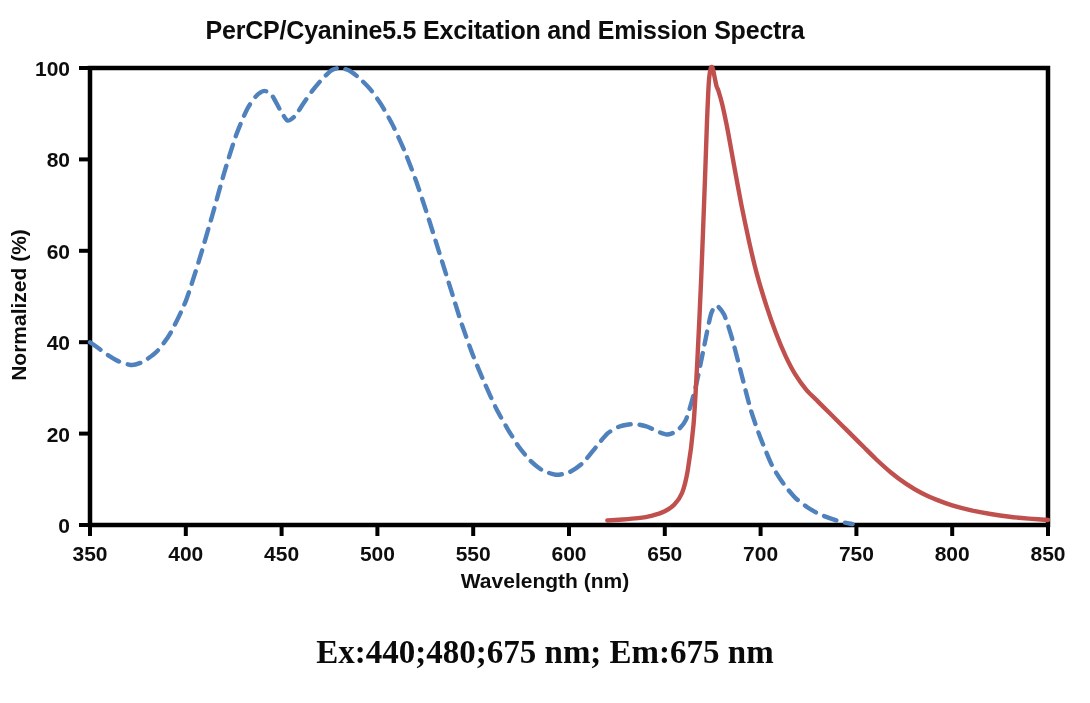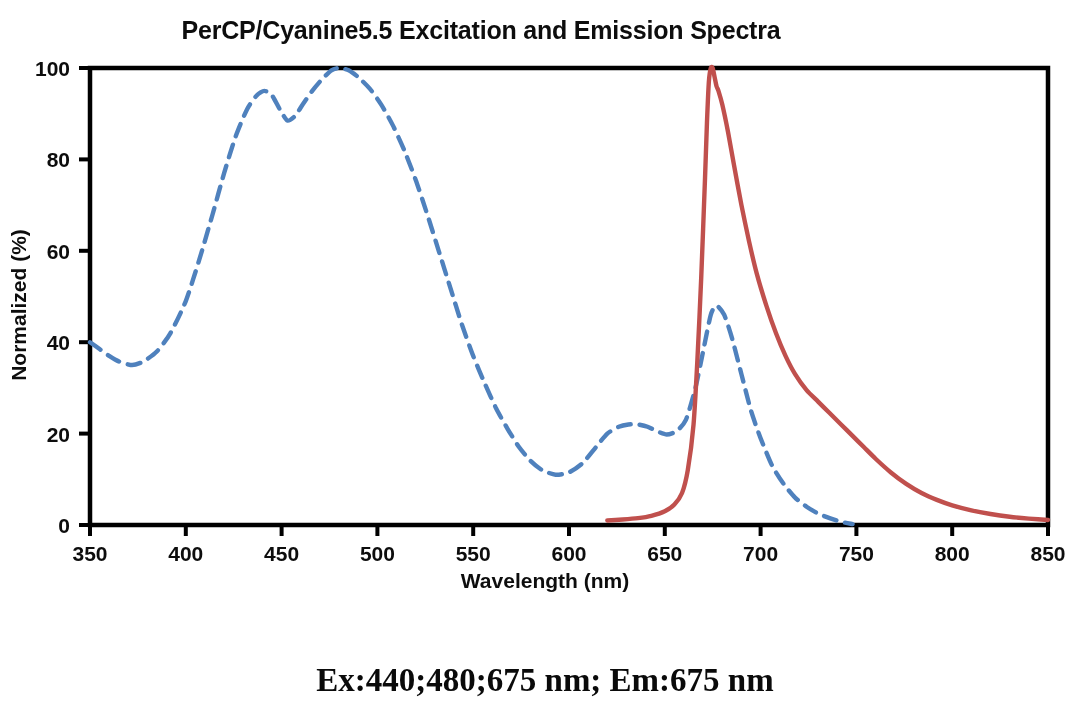--- a/index.html
+++ b/index.html
@@ -23,32 +23,32 @@
     position: absolute;
     top: 16px;
     left: 0;
     width: 962px;
     text-align: center;
     font-family: "Liberation Sans", sans-serif;
     font-weight: bold;
     font-size: 25px;
     color: #0d0d0d;
     letter-spacing: -0.2px;
+    padding-left: 24px;
   }
   #caption {
     position: absolute;
     top: 634px;
     left: 0;
     width: 1090px;
     text-align: center;
     font-family: "Liberation Serif", serif;
     font-weight: bold;
     font-size: 33px;
     color: #0a0a0a;
-    margin-top: 28px;
   }
   #plot-svg {
     position: absolute;
     top: 0;
     left: 0;
   }
   .axis-title {
     font-family: "Liberation Sans", sans-serif;
     font-weight: bold;
     font-size: 21px;

